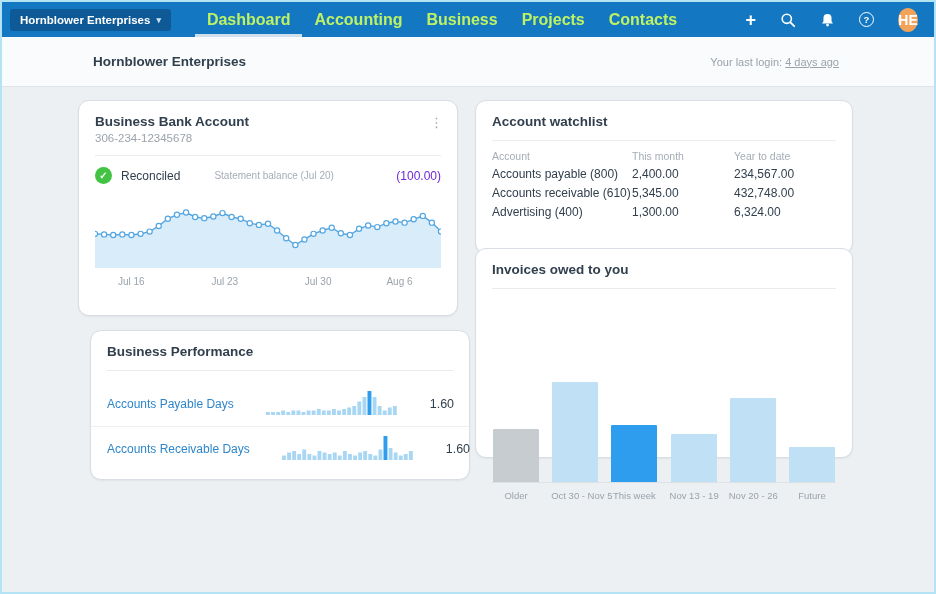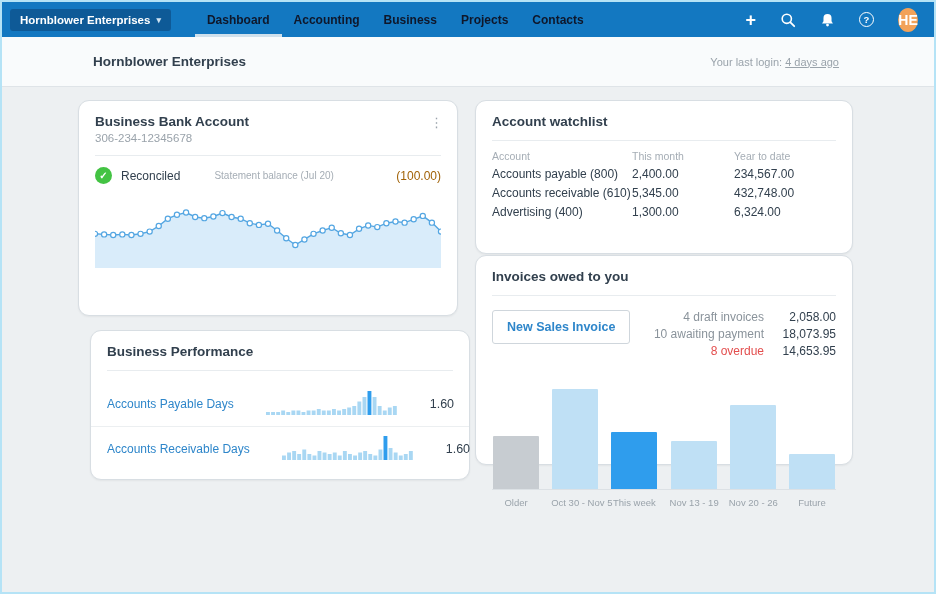--- a/index.html
+++ b/index.html
@@ -19,21 +19,21 @@
     padding:0 16px 0 8px; position:relative;
   }
   .org-selector {
     background:#0e5a97; color:#fff; font-size:11.5px; font-weight:bold;
     border-radius:3px; padding:5px 10px; display:flex; align-items:center; gap:6px;
     cursor:pointer; white-space:nowrap;
   }
   .org-selector .caret { font-size:9px; color:#cfe3f2; }
   .nav-tabs { display:flex; height:100%; margin-left:24px; }
   .nav-tab {
-    color:#0f172a; font-size:12px; font-weight:bold; padding:0 12px; height:100%;
+    color:#bef264; font-size:16px; font-weight:bold; padding:0 12px; height:100%;
     display:flex; align-items:center; cursor:pointer; border-bottom:3px solid transparent;
     padding-top:3px; white-space:nowrap;
   }
   .nav-tab.active { border-bottom-color:#cfe0ec; }
   .nav-right { margin-left:auto; display:flex; align-items:center; gap:24px; }
   .nav-icon { color:#fff; cursor:pointer; display:flex; align-items:center; justify-content:center; }
   .plus-glyph { font-size:18px; font-weight:bold; line-height:1; }
   .help-circle {
     width:15px; height:15px; border:1.4px solid #fff; border-radius:50%;
     font-size:9.5px; font-weight:bold; display:flex; align-items:center; justify-content:center;
@@ -68,21 +68,21 @@
   #bank-card { left:76px; top:13px; width:380px; height:216px; }
   .kebab { position:absolute; right:14px; top:14px; color:#9aa3ab; font-size:13px; cursor:pointer; letter-spacing:0; }
   .recon-row { display:flex; align-items:center; padding:11px 16px 6px 16px; }
   .check-circle {
     width:17px; height:17px; border-radius:50%; background:#43c343; color:#fff;
     font-size:10px; font-weight:bold; display:flex; align-items:center; justify-content:center;
     margin-right:9px; flex:0 0 auto;
   }
   .recon-label { font-size:12px; color:#32404e; }
   .recon-statement { font-size:10px; color:#a5adb5; margin-left:34px; }
-  .recon-value { font-size:12px; color:#a16207; margin-left:auto;text-align:right; }
+  .recon-value { font-size:12px; color:#6d28d9; margin-left:auto;text-align:right; }
   .spark-wrap { position:relative; margin:2px 16px 0 16px; }
   .spark-labels { position:relative; height:16px; margin:4px 16px 0 16px; }
   .spark-labels span {
     position:absolute; transform:translateX(-50%); font-size:10px; color:#9aa3ab; white-space:nowrap;
   }
 
   
   #perf-card { left:88px; top:243px; width:380px; height:150px; }
   .perf-row { display:flex; align-items:center; padding:0 16px; height:45px;gap:32px; }
   .perf-row + .perf-row { border-top:1px solid #eceff1; }
@@ -93,21 +93,21 @@
 
   
   #watchlist-card { left:473px; top:13px; width:378px; height:154px; }
   .wl-table { width:100%; border-collapse:collapse; margin-top:7px; }
   .wl-table th { font-size:10.5px; color:#a5adb5; font-weight:normal; padding:2px 0; }
   .wl-table td { font-size:12px; color:#32404e; padding:2.5px 0; }
   .wl-table .col-acct { text-align:left; }
   .wl-table .col-num { text-align:left; width:102px; }
 
   
-  #invoices-card { left:473px; top:168px; width:378px; height:210px; }
+  #invoices-card { left:473px; top:161px; width:378px; height:210px; }
   .inv-top { display:flex; align-items:flex-start; padding:14px 16px 0 16px; }
   .new-invoice-btn {
     background:#fff; border:1px solid #cfd6dc; border-radius:3px; color:#2e86ca;
     font-size:12.5px; font-weight:bold; padding:9px 14px; cursor:pointer;
     font-family:"Liberation Sans", sans-serif;
   }
   .inv-stats { margin-left:auto; display:flex; flex-direction:column; gap:3px; }
   .inv-stat { display:flex; justify-content:flex-end; font-size:12px; }
   .inv-stat .lbl { color:#8a939b; text-align:right; }
   .inv-stat .val { color:#32404e; width:72px; text-align:right; }
@@ -218,20 +218,26 @@
             <circle cx="273.1578947368421" cy="33.44" r="2.6" fill="#fff" stroke="#54a6e2" stroke-width="1.2"></circle>
             <circle cx="282.2631578947368" cy="35.120000000000005" r="2.6" fill="#fff" stroke="#54a6e2" stroke-width="1.2"></circle>
             <circle cx="291.36842105263156" cy="31.199999999999996" r="2.6" fill="#fff" stroke="#54a6e2" stroke-width="1.2"></circle>
             <circle cx="300.4736842105263" cy="29.520000000000003" r="2.6" fill="#fff" stroke="#54a6e2" stroke-width="1.2"></circle>
             <circle cx="309.57894736842104" cy="30.639999999999997" r="2.6" fill="#fff" stroke="#54a6e2" stroke-width="1.2"></circle>
             <circle cx="318.6842105263158" cy="27.28" r="2.6" fill="#fff" stroke="#54a6e2" stroke-width="1.2"></circle>
             <circle cx="327.7894736842105" cy="23.919999999999995" r="2.6" fill="#fff" stroke="#54a6e2" stroke-width="1.2"></circle>
             <circle cx="336.89473684210526" cy="30.639999999999997" r="2.6" fill="#fff" stroke="#54a6e2" stroke-width="1.2"></circle>
             <circle cx="346" cy="39.599999999999994" r="2.6" fill="#fff" stroke="#54a6e2" stroke-width="1.2"></circle>
           </svg>
+      </div>
+      <div class="spark-labels">
+        <span style="left:10.5%">Jul 16</span>
+        <span style="left:37.5%">Jul 23</span>
+        <span style="left:64.5%">Jul 30</span>
+        <span style="left:88%">Aug 6</span>
       </div>
     </div>
 
     <div class="card" id="perf-card">
       <div class="card-pad">
         <div class="card-title">Business Performance</div>
       </div>
       <div class="divider"></div>
       <div class="perf-rows">
         <div class="perf-row">
@@ -338,37 +344,20 @@
           </tbody>
         </table>
       </div>
     </div>
 
     <div class="card" id="invoices-card">
       <div class="card-pad">
         <div class="card-title">Invoices owed to you</div>
       </div>
       <div class="divider"></div>
-      <div class="inv-top">
-        <button class="new-invoice-btn">New Sales Invoice</button>
-        <div class="inv-stats">
-          <div class="inv-stat">
-            <span class="lbl">4 draft invoices</span>
-            <span class="val">2,058.00</span>
-          </div>
-          <div class="inv-stat">
-            <span class="lbl">10 awaiting payment</span>
-            <span class="val">18,073.95</span>
-          </div>
-          <div class="inv-stat overdue">
-            <span class="lbl">8 overdue</span>
-            <span class="val">14,653.95</span>
-          </div>
-        </div>
-      </div>
       <div class="inv-chart">
         <div class="inv-bars">
             <div class="inv-col">
               <div class="inv-bar" style="height: 53px; background: rgb(199, 204, 209);"></div>
             </div>
             <div class="inv-col">
               <div class="inv-bar" style="height: 100px; background: rgb(191, 224, 245);"></div>
             </div>
             <div class="inv-col">
               <div class="inv-bar" style="height: 57px; background: rgb(47, 157, 237);"></div>

